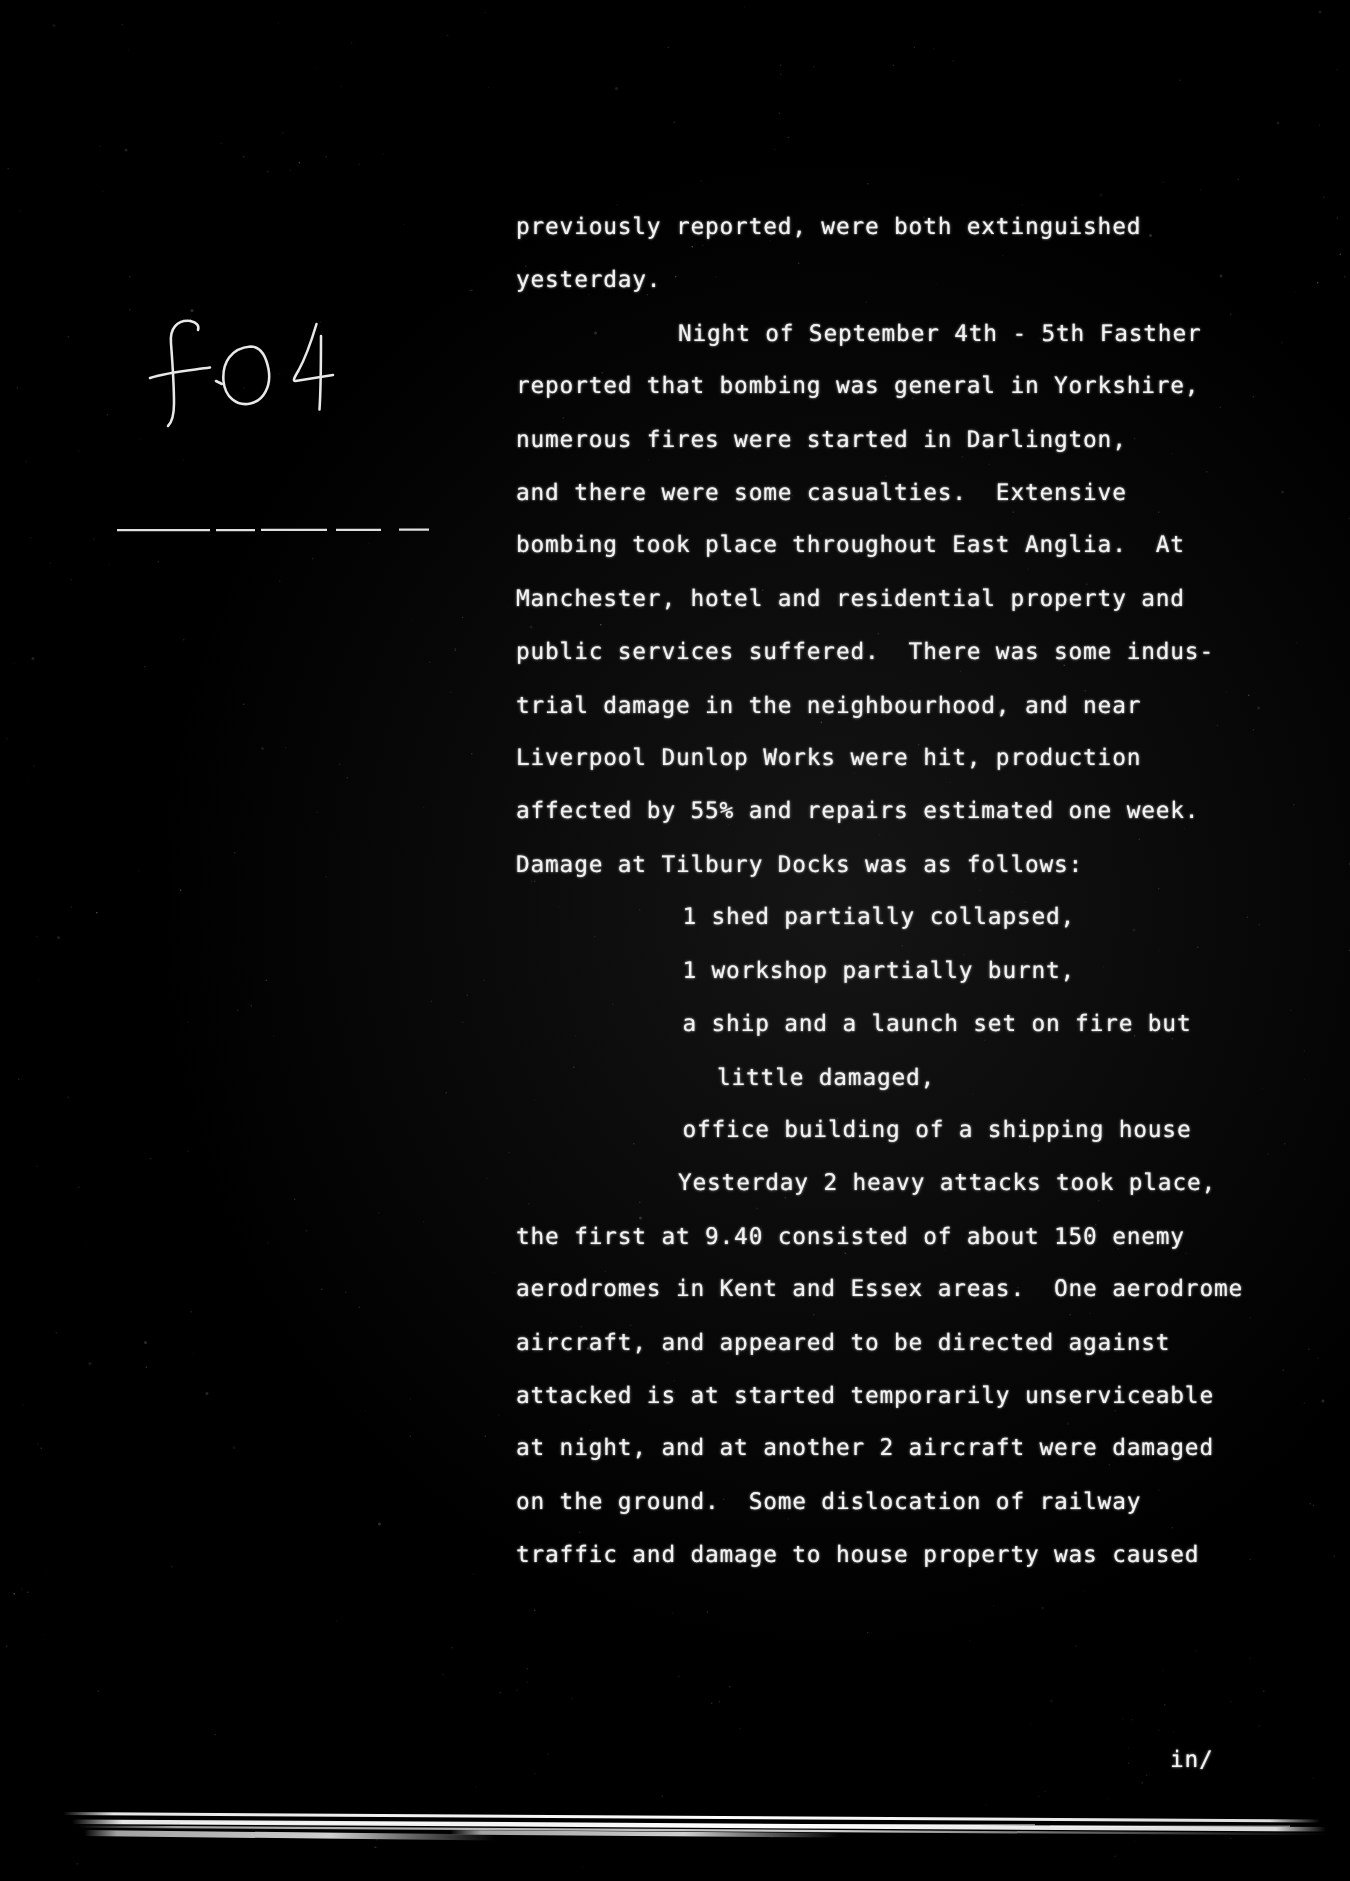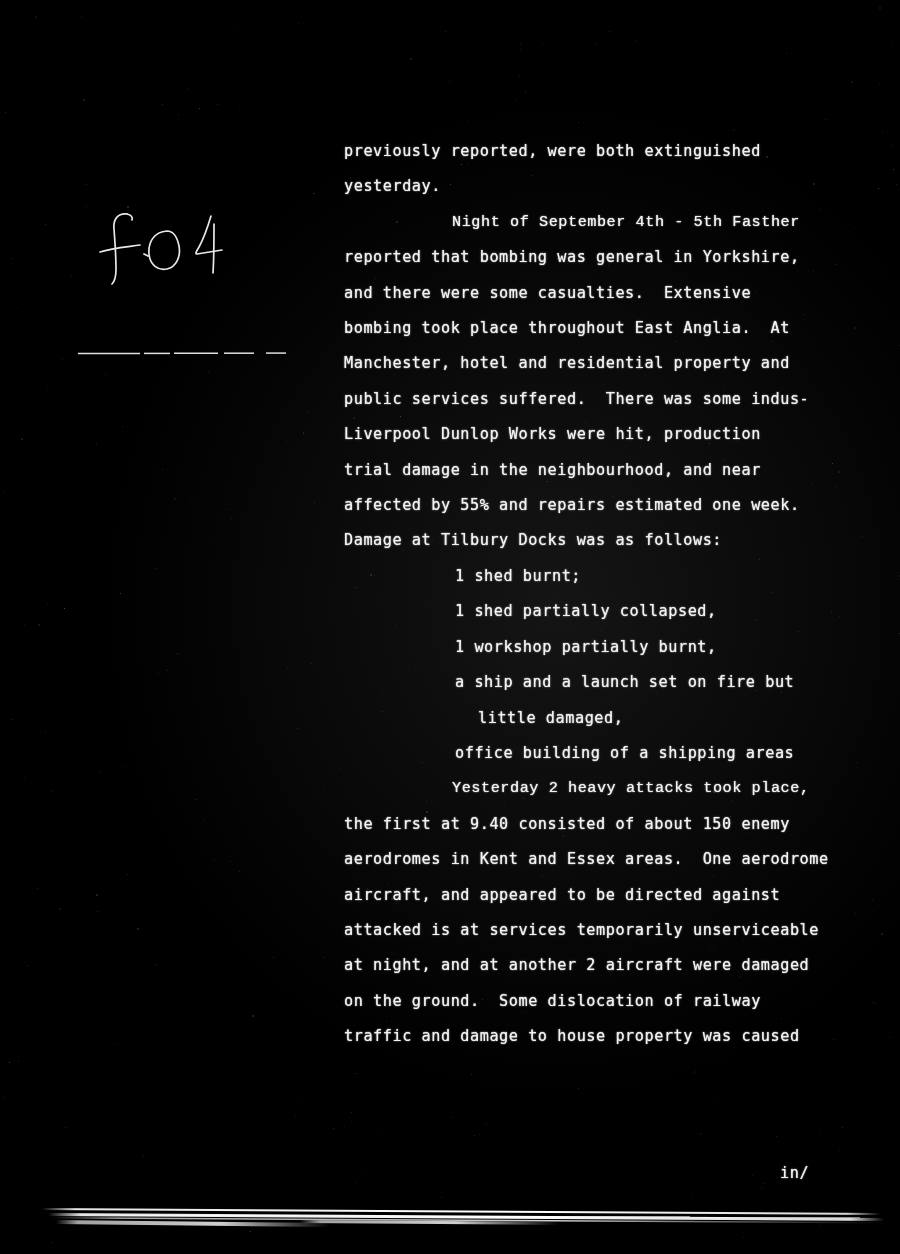--- a/index.html
+++ b/index.html
@@ -78,21 +78,21 @@
     font-size: 15.2px;
     line-height: 35.4px;
     letter-spacing: 0.55px;
     text-shadow:
        0 0 1.1px rgba(255,255,255,.85),
        0 0 2.6px rgba(235,235,235,.35);
     -webkit-font-smoothing: none;
   }
 
   
-  .ind-para  { padding-left: 108px; font-family: Liberation Mono, monospace; }  
+  .ind-para  { padding-left: 108px; }  
   .ind-item  { padding-left: 111px; }  
   .ind-sub   { padding-left: 134px; }  
 
   
   .catchword {
     position: absolute;
     left: 780px;
     top: 1164px;
     color: #f2f2f2;
     font-family: "DejaVu Sans Mono", "Liberation Mono", monospace;
@@ -148,39 +148,39 @@
         <line x1="188" y1="1.1" x2="208" y2="1.1"></line>
       </g>
     </svg>
   </div>
 
   <div class="body-text">
     <span class="line">previously reported, were both extinguished</span>
     <span class="line">yesterday.</span>
     <span class="line ind-para">Night of September 4th - 5th Fasther</span>
     <span class="line">reported that bombing was general in Yorkshire,</span>
+    <span class="line">numerous fires were started in Darlington,</span>
     <span class="line">and there were some casualties.  Extensive</span>
     <span class="line">bombing took place throughout East Anglia.  At</span>
     <span class="line">Manchester, hotel and residential property and</span>
     <span class="line">public services suffered.  There was some indus-</span>
+    <span class="line">trial damage in the neighbourhood, and near</span>
     <span class="line">Liverpool Dunlop Works were hit, production</span>
-    <span class="line">trial damage in the neighbourhood, and near</span>
     <span class="line">affected by 55% and repairs estimated one week.</span>
     <span class="line">Damage at Tilbury Docks was as follows:</span>
-    <span class="line ind-item">1 shed burnt;</span>
     <span class="line ind-item">1 shed partially collapsed,</span>
     <span class="line ind-item">1 workshop partially burnt,</span>
     <span class="line ind-item">a ship and a launch set on fire but</span>
     <span class="line ind-sub">little damaged,</span>
-    <span class="line ind-item">office building of a shipping areas</span>
+    <span class="line ind-item">office building of a shipping house</span>
     <span class="line ind-para">Yesterday 2 heavy attacks took place,</span>
     <span class="line">the first at 9.40 consisted of about 150 enemy</span>
     <span class="line">aerodromes in Kent and Essex areas.  One aerodrome</span>
     <span class="line">aircraft, and appeared to be directed against</span>
-    <span class="line">attacked is at services temporarily unserviceable</span>
+    <span class="line">attacked is at started temporarily unserviceable</span>
     <span class="line">at night, and at another 2 aircraft were damaged</span>
     <span class="line">on the ground.  Some dislocation of railway</span>
     <span class="line">traffic and damage to house property was caused</span>
   </div>
 
   <div class="catchword">in/</div>
 
   <div class="film-edge">
     <svg width="900" height="40" viewBox="0 0 900 40">
       <defs>

